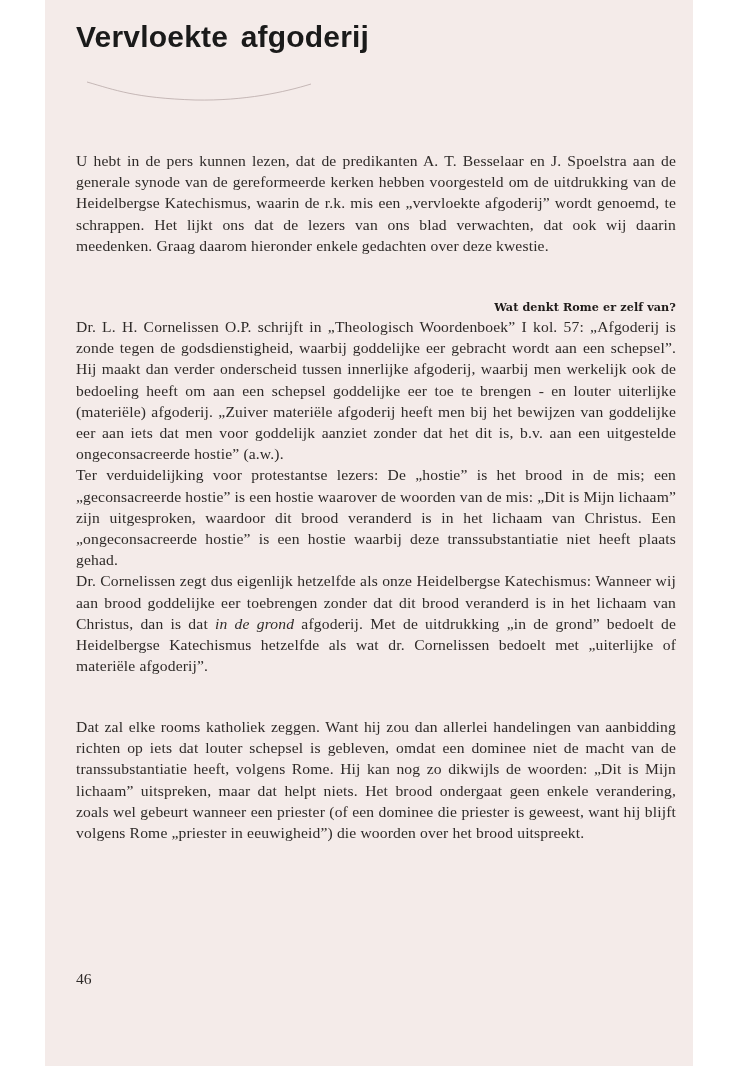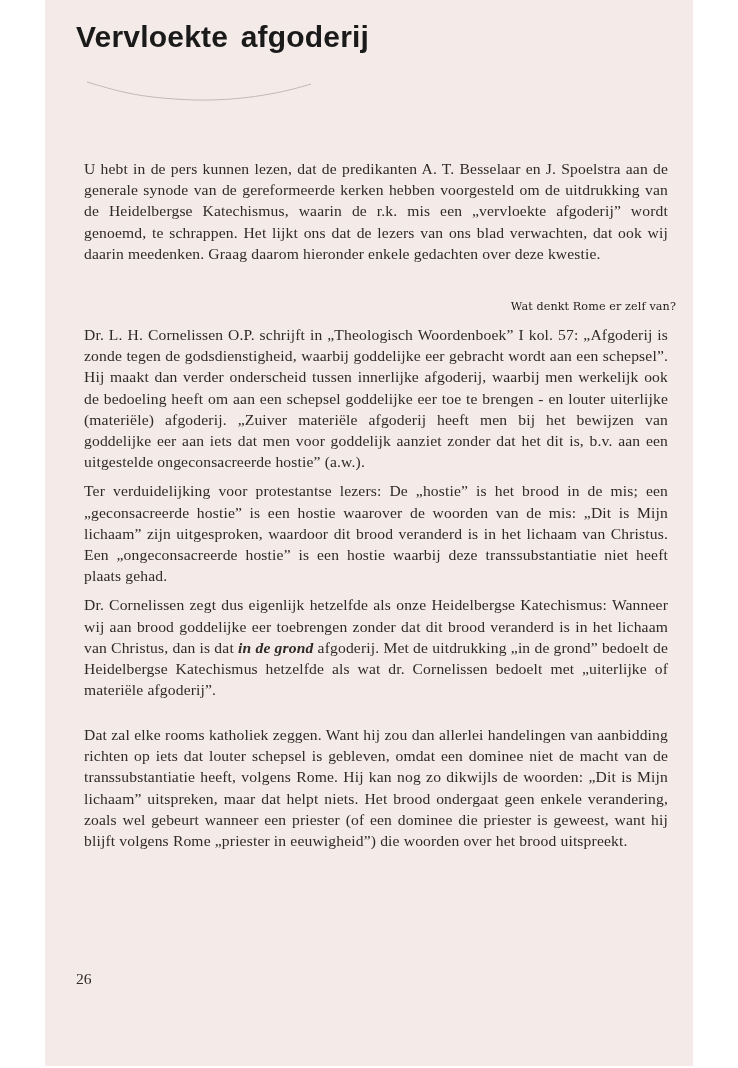--- a/index.html
+++ b/index.html
@@ -45,33 +45,33 @@
       left: 31px;
       width: 600px;
       font-family: "Liberation Serif", serif;
       font-size: 15.6px;
       line-height: 21.2px;
       color: #2e2a28;
       text-align: justify;
       letter-spacing: 0.15px;
     }
     .para {
-      margin: 8px;
+      margin: 0;
     }
     .heading {
       position: absolute;
       right: 17px;
       font-family: "DejaVu Serif", serif;
-      font-weight: normal;
+      font-weight: bold;
       font-size: 11.2px;
       color: #1f1b19;
       text-align: center;
       letter-spacing: 0.1px;
     }
-    .italic { font-style: italic; font-weight: bold; }
+    .italic { font-style: italic; }
     .page-number {
       position: absolute;
       left: 31px;
       top: 970px;
       font-family: "Liberation Serif", serif;
       font-size: 15.6px;
       color: #2e2a28;
     }
   </style>
 </head>
@@ -97,15 +97,15 @@
     <p class="para"><span>Dr. Cornelissen zegt dus eigenlijk hetzelfde als onze Heidelbergse Katechismus: Wanneer wij aan brood goddelijke eer toebrengen zonder dat dit brood veranderd is in het lichaam van Christus, dan is dat </span><span class="italic">in de grond</span><span> afgoderij. Met de uitdrukking „in de grond” bedoelt de Heidelbergse Katechismus hetzelfde als wat dr. Cornelissen bedoelt met „uiterlijke of materiële afgoderij”.</span></p>
   </div>
 
 
   <div class="body-text" style="top:716px;">
     <p class="para">Dat zal elke rooms katholiek zeggen. Want hij zou dan allerlei handelingen van aanbidding richten op iets dat louter schepsel is gebleven, omdat een dominee niet de macht van de transsubstantiatie heeft, volgens Rome. Hij kan nog zo dikwijls de woorden: „Dit is Mijn lichaam” uitspreken, maar dat helpt niets. Het brood ondergaat geen enkele verandering, zoals wel gebeurt wanneer een priester (of een dominee die priester is geweest, want hij blijft volgens Rome „priester in eeuwigheid”) die woorden over het brood uitspreekt.</p>
   </div>
 
 
 
-  <div class="page-number">26</div>
+  <div class="page-number">46</div>
 
 </div>
 
 </body></html>

